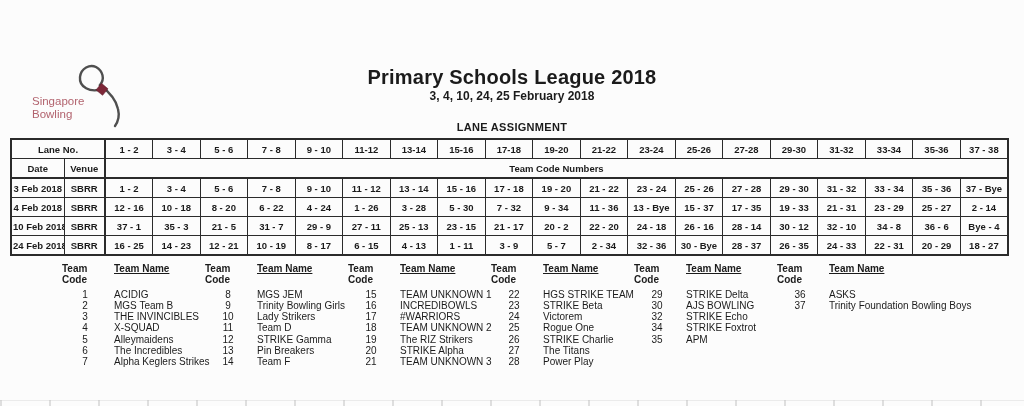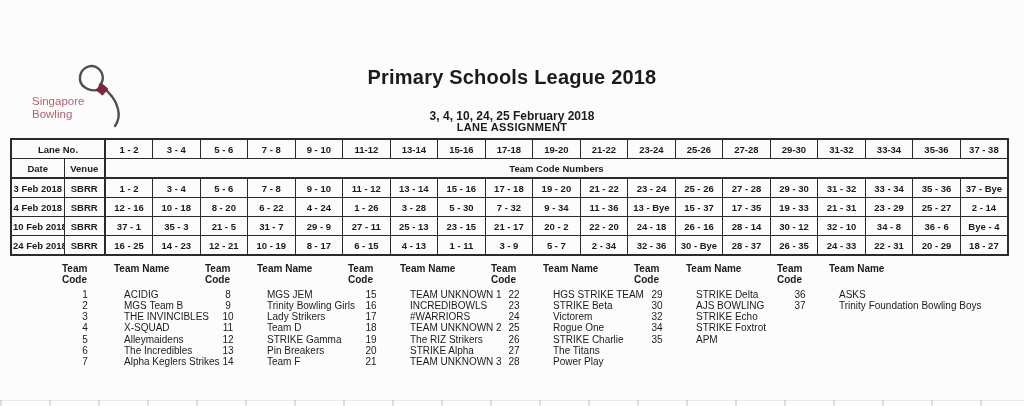--- a/index.html
+++ b/index.html
@@ -11,21 +11,21 @@
   .page { position:absolute; inset:0; }
 
   
   .logo { position:absolute; left:28px; top:62px; width:116px; height:70px; }
   .logo svg { position:absolute; left:22px; top:0; }
   .logo-text { position:absolute; left:4px; top:33px; color:#b2636e; font-size:11.5px; line-height:13px; }
 
   
   .titles { position:absolute; left:0; top:66px; width:100%; text-align:center; }
   .title { font-size:20px; font-weight:bold; letter-spacing:.2px; }
-  .subtitle { font-size:12px; font-weight:bold; margin-top:20px; }
+  .subtitle { font-size:12px; font-weight:bold; margin-top:0; }
   .section-title { position:absolute; top:121px; left:0; width:100%; text-align:center;
     font-size:11px; font-weight:bold; letter-spacing:.3px; }
 
   
   table.lane-table {
     position:absolute; left:10px; top:138px; width:999px;
     border-collapse:collapse; table-layout:fixed;
     font-size:9.5px; font-weight:bold; color:#1b1b1b;
     border:2px solid #2b2b2b;
   }
@@ -33,25 +33,25 @@
     border:1px solid #2b2b2b; text-align:center; vertical-align:middle;
     height:18px; padding:0 1px; overflow:hidden; white-space:nowrap;
   }
   .lane-table tr.hdr2 td { border-bottom-width:2px; }
   .lane-table td.venue-col { border-right-width:2px; }
 
   
   .team-group { position:absolute; top:263px; font-size:10px; line-height:11.3px; }
   .tg-head { display:flex; font-weight:bold; }
   .tg-head .code-h { width:46px; text-align:left; }
-  .tg-head .name-h { margin-left:6px; }
+  .tg-head .name-h { margin-left:6px;text-decoration:underline; }
   .tg-row { display:flex; }
   .tg-rows { margin-top:3px; }
   .tg-row .code { width:46px; text-align:center; }
-  .tg-row .name { margin-left:16px; white-space:nowrap; }
+  .tg-row .name { margin-left:6px; white-space:nowrap; }
 
   
   .bottom-strip {
     position:absolute; left:0; top:400px; width:1024px; height:5px;
     background:repeating-linear-gradient(90deg, rgba(175,175,175,.38) 0 2px, rgba(0,0,0,0) 2px 49px);
     border-top:1px solid rgba(190,190,190,.28);
   }
 </style>
 </head>
 <body>

